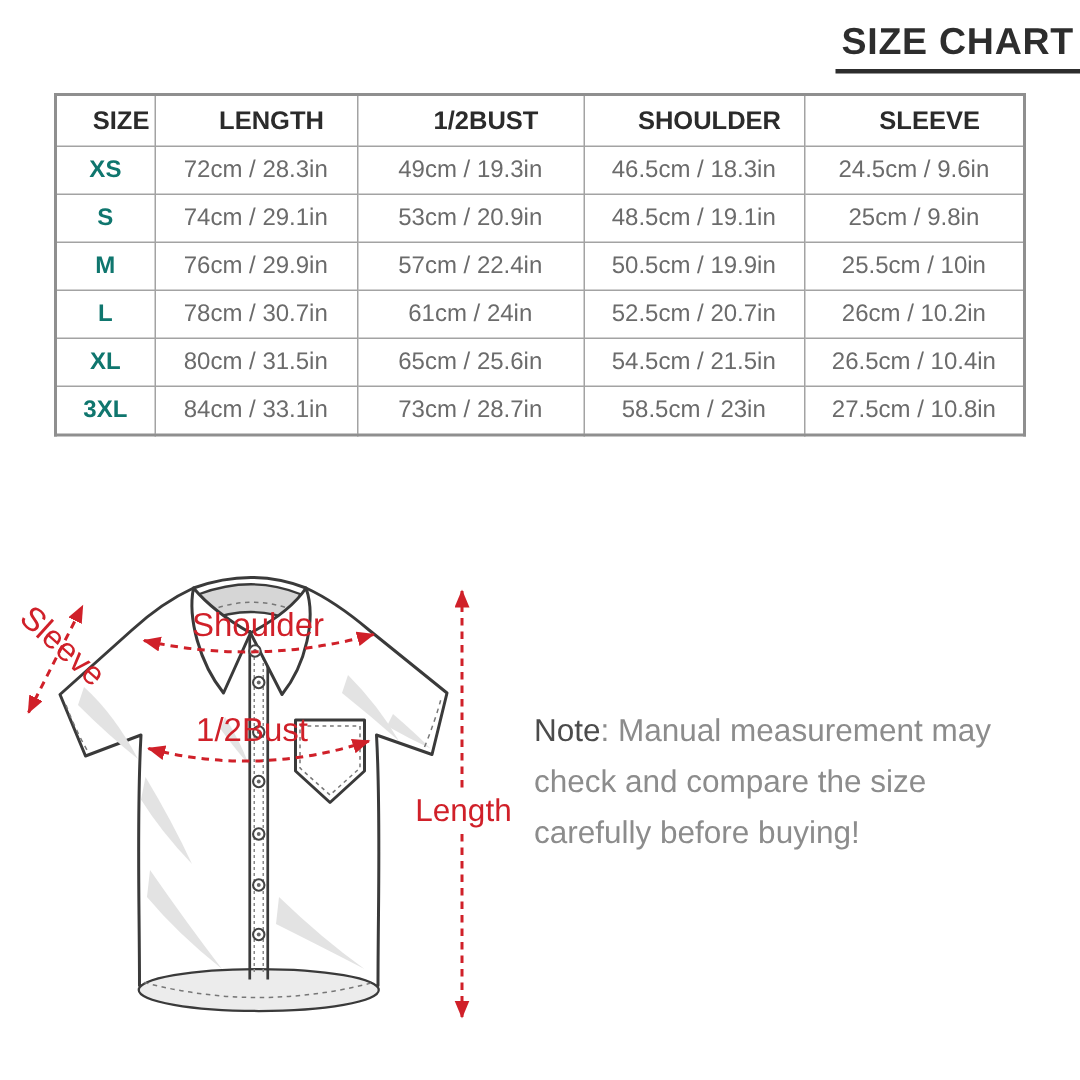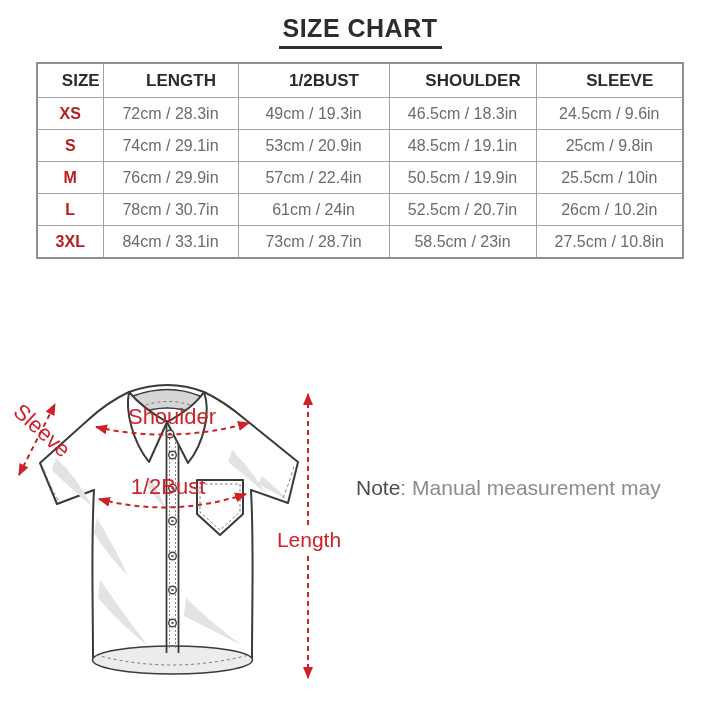--- a/index.html
+++ b/index.html
@@ -1,37 +1,37 @@
 <!DOCTYPE html>
 <html style="--accent: #d02029;"><head>
 <meta charset="utf-8">
 <style>
   html,body{margin:0;padding:0;background:#fff;}
   .page{
     position:relative;width:720px;height:720px;background:#fff;overflow:hidden;
     font-family:"Liberation Sans",sans-serif;
   }
   
-  .title-wrap{position:absolute;top:14px;left:0;width:100%;text-align:center;}
+  .title-wrap{position:absolute;top:14px;left:0;width:100%;text-align:right;}
   .title-text{
     display:inline-block;font-size:25px;font-weight:bold;color:#2d2d2d;
     letter-spacing:.5px;border-bottom:3px solid #2d2d2d;padding:0 4px 3px 4px;
   }
   
   table.size-table{
     position:absolute;left:36px;top:62px;width:646px;
     border-collapse:collapse;table-layout:fixed;
     border:2px solid #8f8f8f;
   }
   table.size-table th,table.size-table td{
     border:1px solid #a3a3a3;text-align:center;vertical-align:middle;padding:0;
   }
   table.size-table th{height:33px;font-size:17px;font-weight:bold;color:#2b2b2b;padding-left:21px;}
   table.size-table td{height:31px;font-size:16px;}
-  td.size-cell{font-weight:bold;color:#b91c1c;}
+  td.size-cell{font-weight:bold;color:#0f766e;}
   td.value-cell{color:#6b6b6b;margin-top:28px;}
   
   .figure{position:absolute;left:0;top:358px;width:360px;height:362px;}
   .outline{fill:none;stroke:#3a3a3a;stroke-width:2;stroke-linejoin:round;}
   .fill-white{fill:#ffffff;}
   .shade{fill:#e3e3e3;stroke:none;}
   .stitch{fill:none;stroke:#777;stroke-width:1;stroke-dasharray:3,3;}
   .meas{fill:none;stroke:var(--accent);stroke-width:2;stroke-dasharray:5,4;}
   .meas-label{
     fill:var(--accent);font-family:"Liberation Sans",sans-serif;
@@ -95,20 +95,27 @@
           <td class="value-cell">25.5cm / 10in</td>
         </tr>
         <tr>
           <td class="size-cell">L</td>
           <td class="value-cell">78cm / 30.7in</td>
           <td class="value-cell">61cm / 24in</td>
           <td class="value-cell">52.5cm / 20.7in</td>
           <td class="value-cell">26cm / 10.2in</td>
         </tr>
         <tr>
+          <td class="size-cell">XL</td>
+          <td class="value-cell">80cm / 31.5in</td>
+          <td class="value-cell">65cm / 25.6in</td>
+          <td class="value-cell">54.5cm / 21.5in</td>
+          <td class="value-cell">26.5cm / 10.4in</td>
+        </tr>
+        <tr>
           <td class="size-cell">3XL</td>
           <td class="value-cell">84cm / 33.1in</td>
           <td class="value-cell">73cm / 28.7in</td>
           <td class="value-cell">58.5cm / 23in</td>
           <td class="value-cell">27.5cm / 10.8in</td>
         </tr>
       </tbody>
   </table>
 
   <div class="figure">
@@ -200,15 +207,17 @@
         <text class="meas-label" x="172" y="66" text-anchor="middle">Shoulder</text>
         <text class="meas-label" x="168" y="136" text-anchor="middle">1/2Bust</text>
         <text class="meas-label" text-anchor="middle" transform="translate(37,78) rotate(42)">Sleeve</text>
         <text class="meas-label" x="309" y="189" text-anchor="middle" style="font-size:21px;">Length</text>
       </g>
     </svg>
   </div>
 
   <div class="note">
     <div class="note-line"><span class="note-label">Note</span><span>: Manual measurement may</span></div>
+    <div class="note-line">check and compare the size</div>
+    <div class="note-line">carefully before buying!</div>
   </div>
 
 </div>
 
 </body></html>

